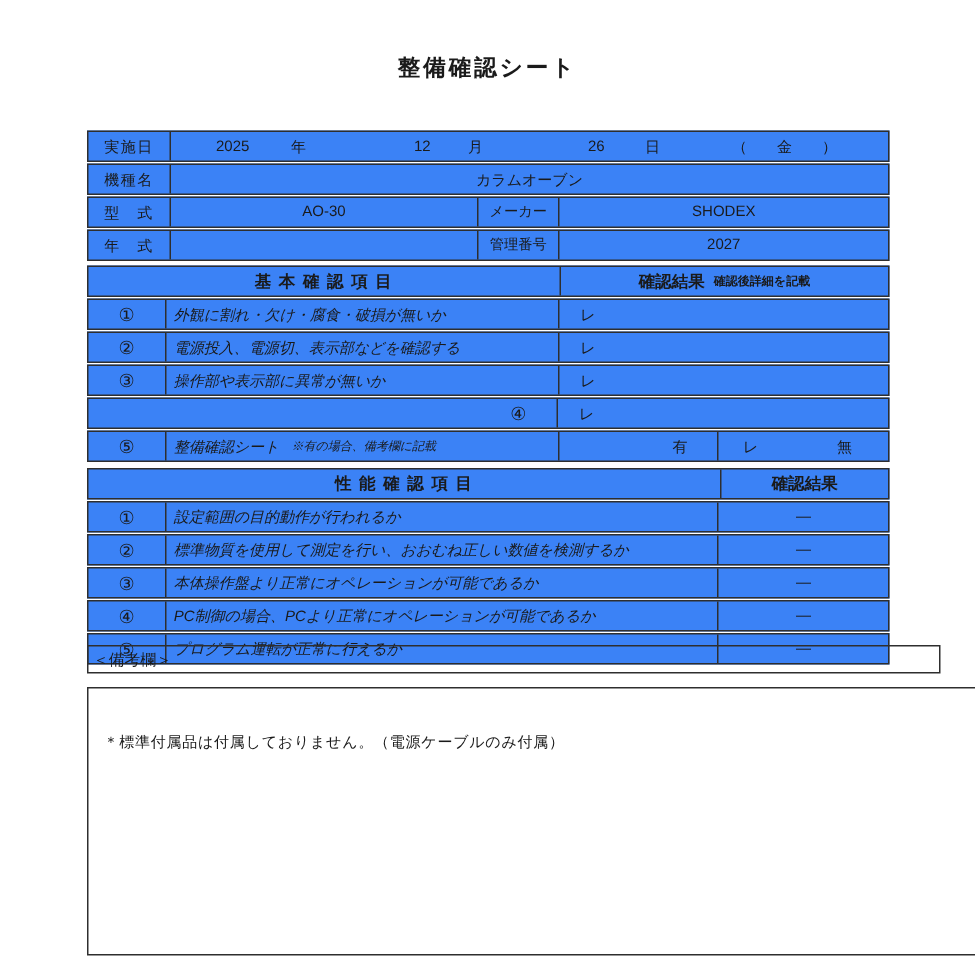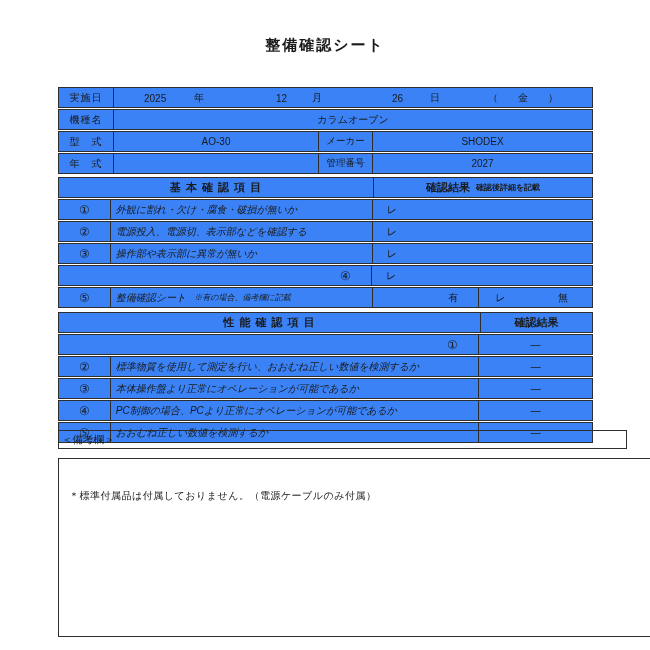--- a/index.html
+++ b/index.html
@@ -139,40 +139,41 @@
     </div>
   </div>
 
   <div class="block" style="top:312px;">
     <div class="trow">
       <div class="cell hdr-items perf-hdr-items bR">性 能 確 認 項 目</div>
       <div class="cell hdr-res" style="flex:1">確認結果</div>
     </div>
     <div class="trow gap1">
       <div class="cell numc bR">①</div>
+      <div class="cell itemc perf-item bR">設定範囲の目的動作が行われるか</div>
       <div class="cell perf-res">―</div>
     </div>
     <div class="trow gap1">
       <div class="cell numc bR">②</div>
       <div class="cell itemc perf-item bR">標準物質を使用して測定を行い、おおむね正しい数値を検測するか</div>
       <div class="cell perf-res">―</div>
     </div>
     <div class="trow gap1">
       <div class="cell numc bR">③</div>
       <div class="cell itemc perf-item bR">本体操作盤より正常にオペレーションが可能であるか</div>
       <div class="cell perf-res">―</div>
     </div>
     <div class="trow gap1">
       <div class="cell numc bR">④</div>
       <div class="cell itemc perf-item bR">PC制御の場合、PCより正常にオペレーションが可能であるか</div>
       <div class="cell perf-res">―</div>
     </div>
     <div class="trow gap1">
       <div class="cell numc bR">⑤</div>
-      <div class="cell itemc perf-item bR">おおむね正しい数値を検測するか</div>
+      <div class="cell itemc perf-item bR">プログラム運転が正常に行えるか</div>
       <div class="cell perf-res">―</div>
     </div>
   </div>
 
   <div class="remarks-label">＜備考欄＞</div>
   <div class="remarks-box">
     <div class="note">＊標準付属品は付属しておりません。（電源ケーブルのみ付属）</div>
   </div>
 
 </div>

